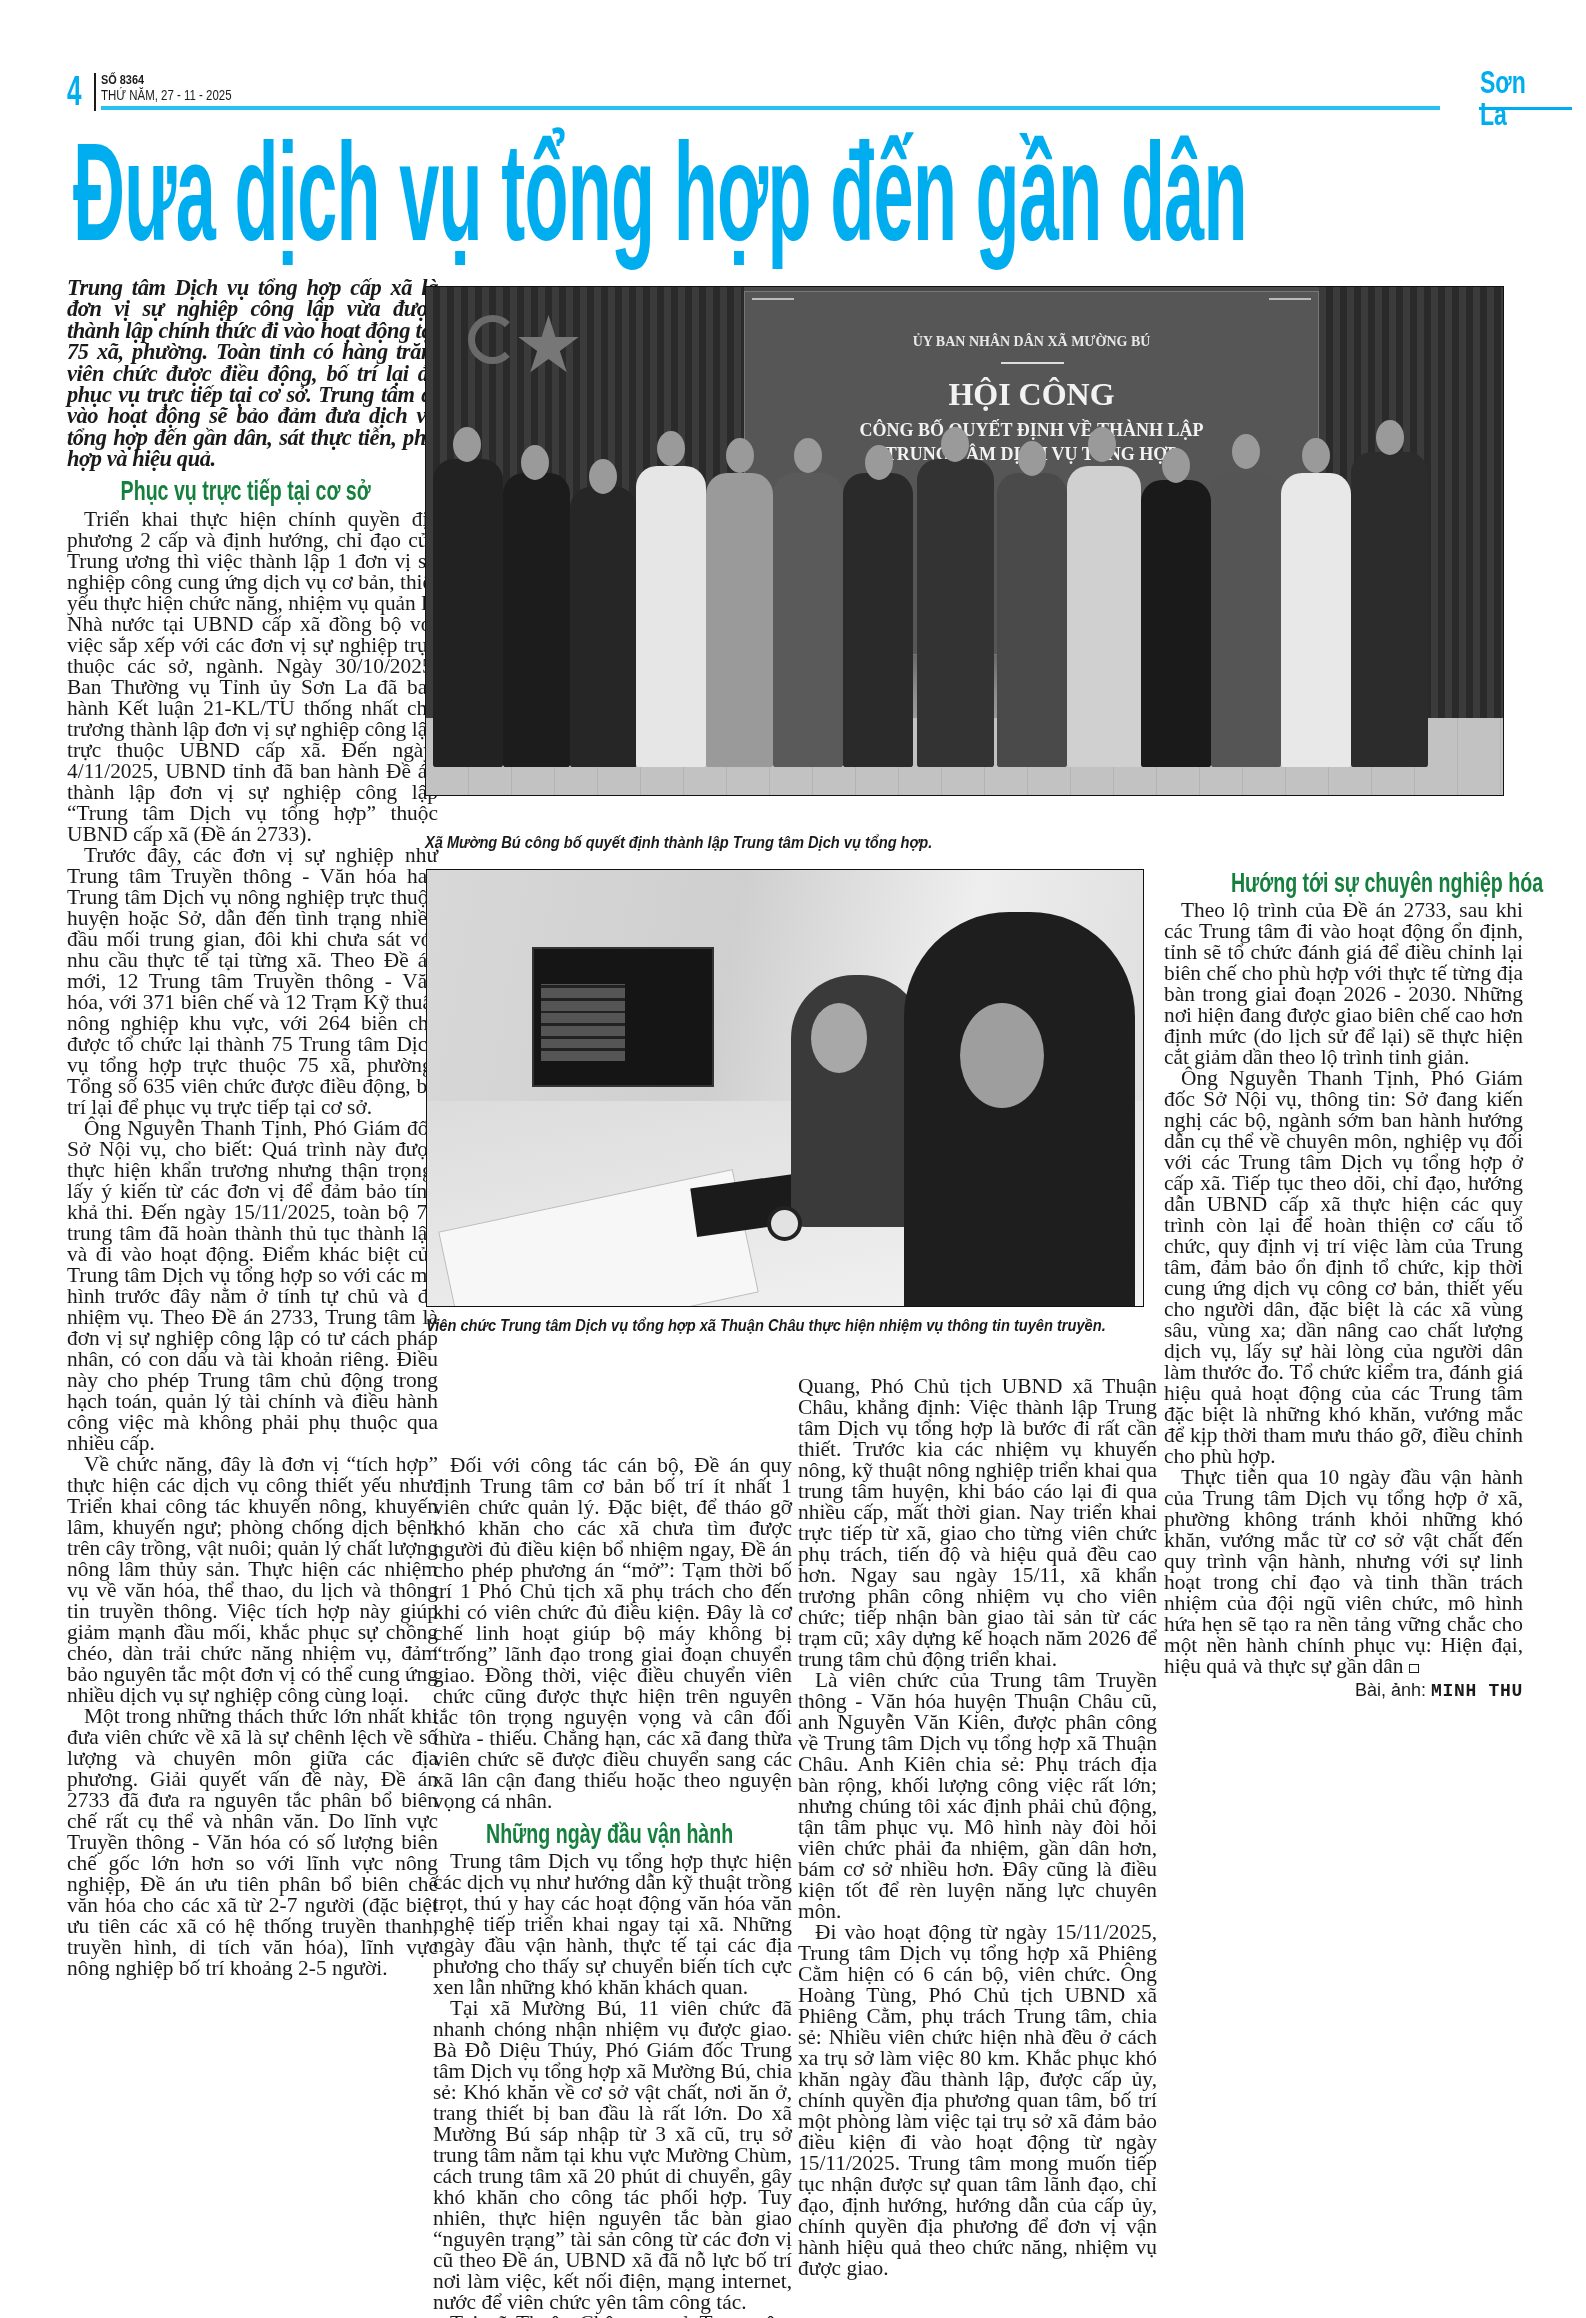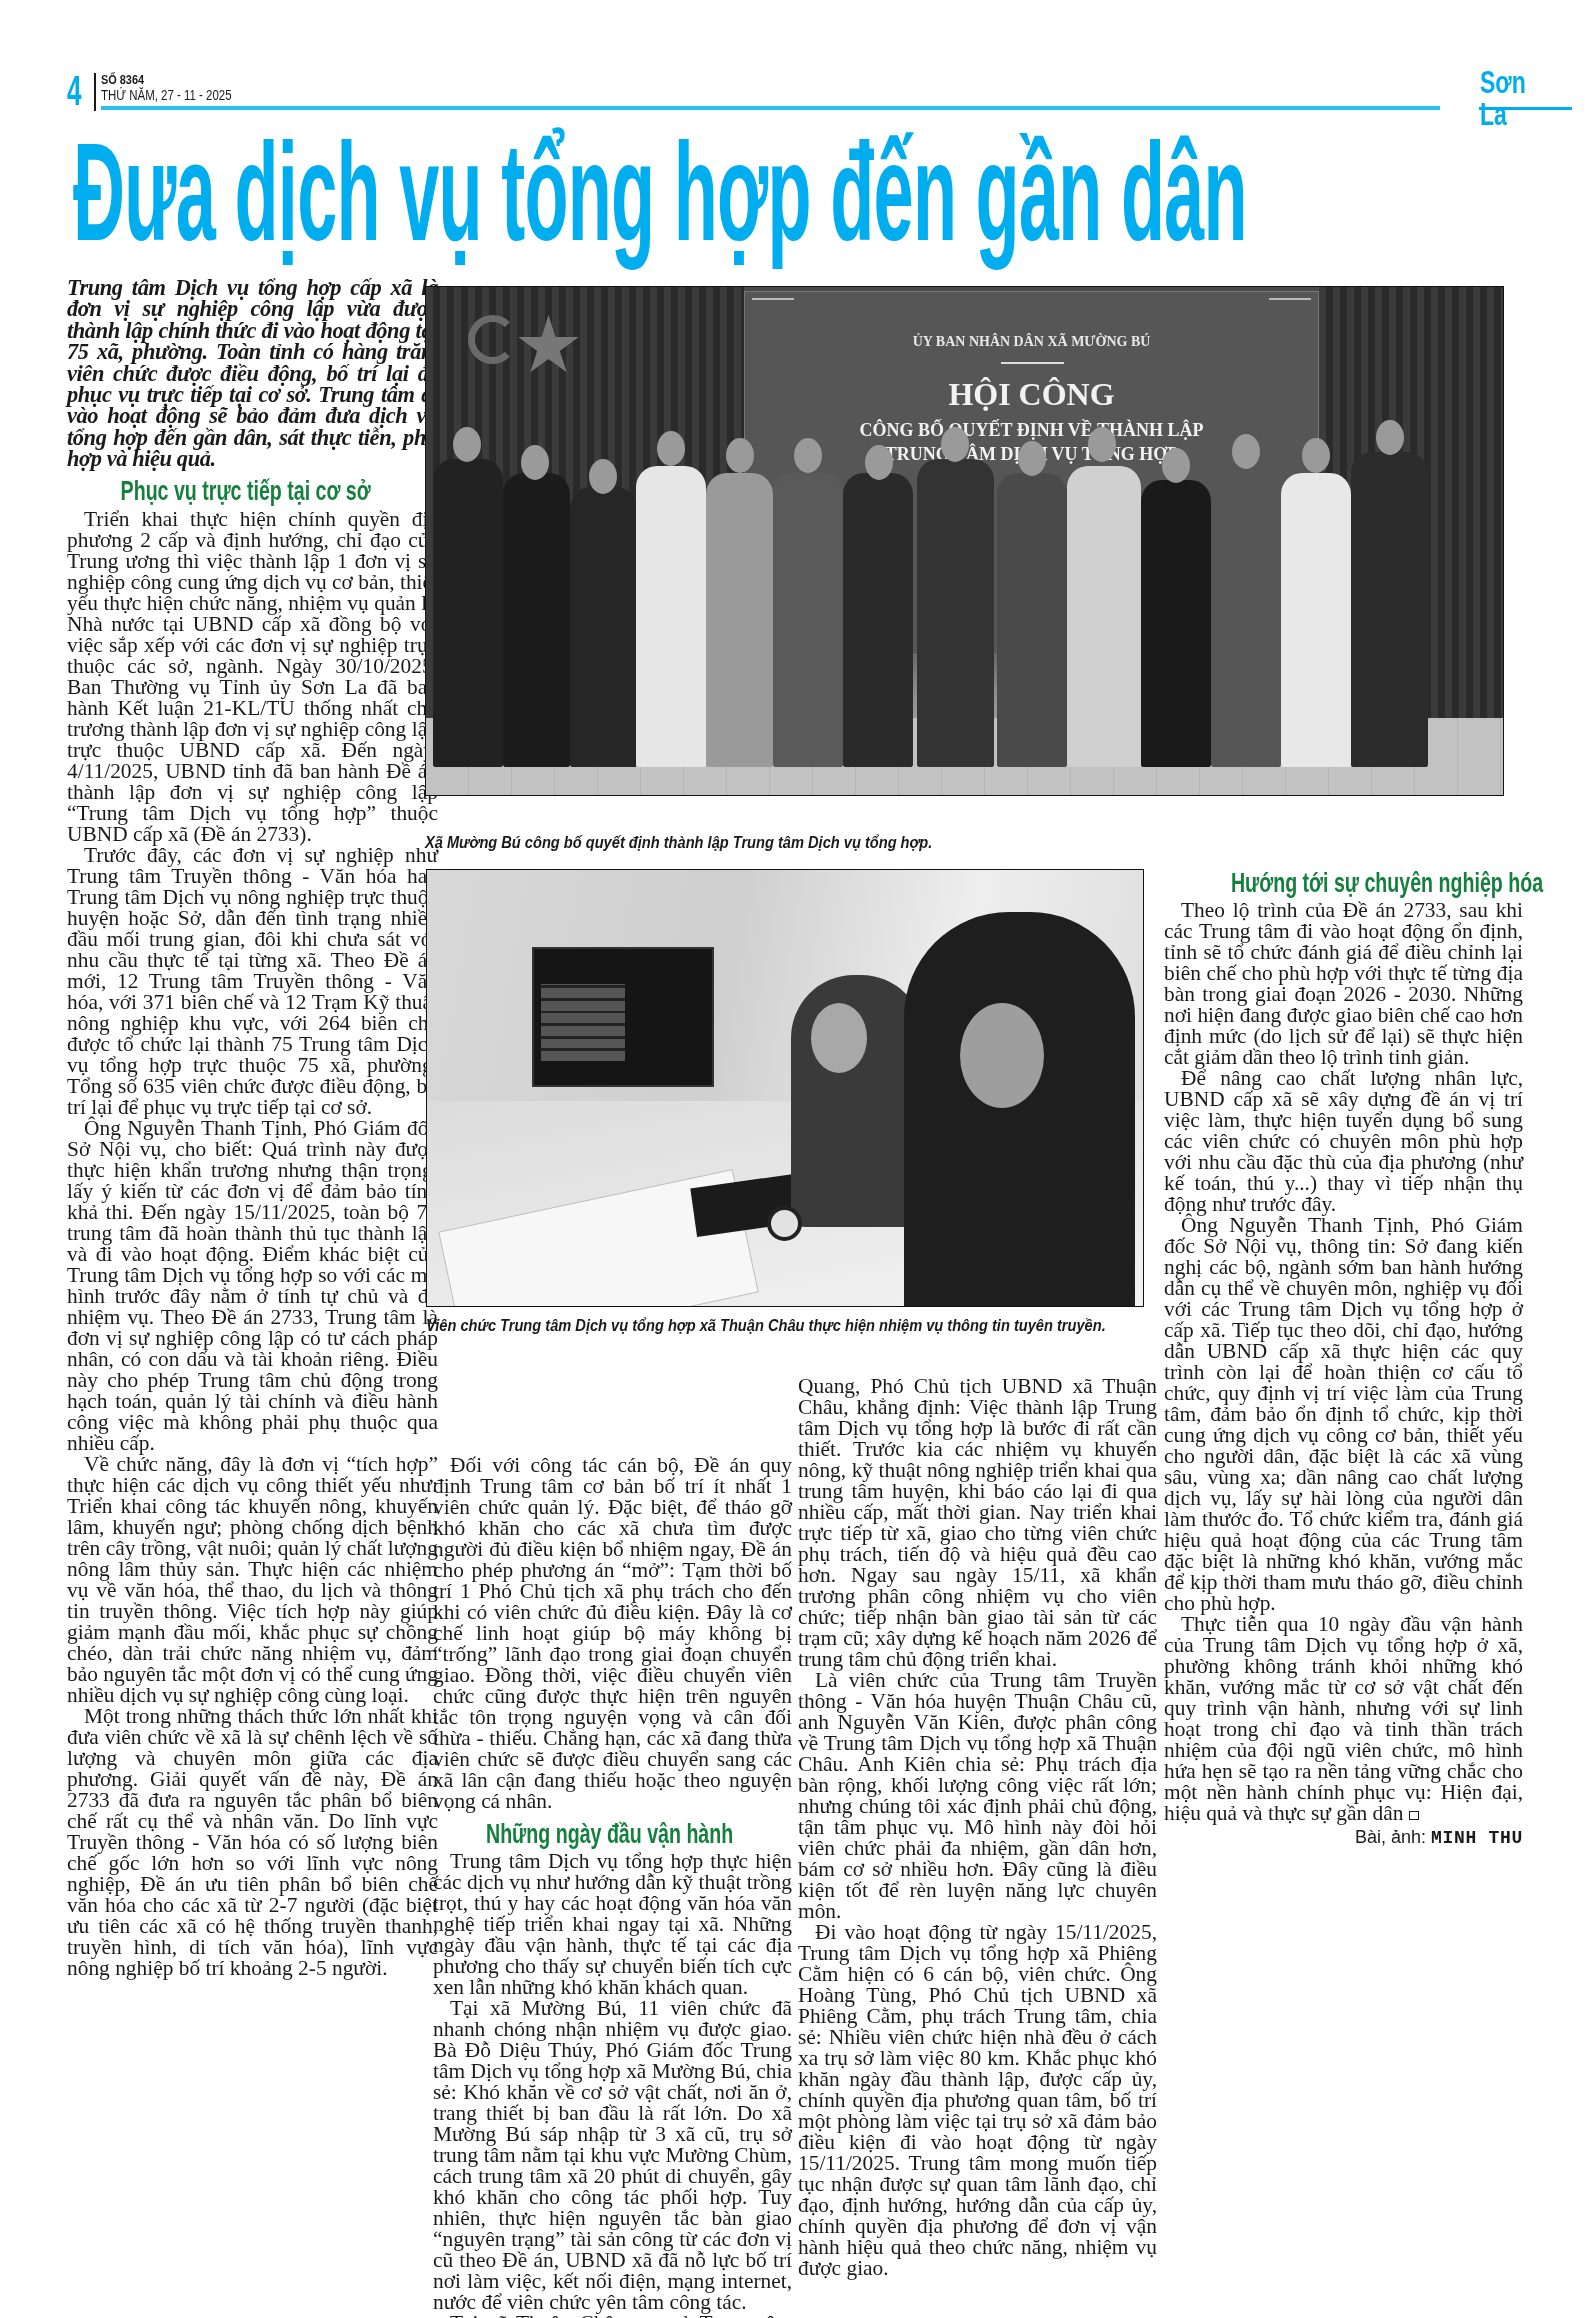--- a/index.html
+++ b/index.html
@@ -173,18 +173,17 @@
     <p class="noindent">Quang, Phó Chủ tịch UBND xã Thuận Châu, khẳng định: Việc thành lập Trung tâm Dịch vụ tổng hợp là bước đi rất cần thiết. Trước kia các nhiệm vụ khuyến nông, kỹ thuật nông nghiệp triển khai qua trung tâm huyện, khi báo cáo lại đi qua nhiều cấp, mất thời gian. Nay triển khai trực tiếp từ xã, giao cho từng viên chức phụ trách, tiến độ và hiệu quả đều cao hơn. Ngay sau ngày 15/11, xã khẩn trương phân công nhiệm vụ cho viên chức; tiếp nhận bàn giao tài sản từ các trạm cũ; xây dựng kế hoạch năm 2026 để trung tâm chủ động triển khai.</p>
     <p>Là viên chức của Trung tâm Truyền thông - Văn hóa huyện Thuận Châu cũ, anh Nguyễn Văn Kiên, được phân công về Trung tâm Dịch vụ tổng hợp xã Thuận Châu. Anh Kiên chia sẻ: Phụ trách địa bàn rộng, khối lượng công việc rất lớn; nhưng chúng tôi xác định phải chủ động, tận tâm phục vụ. Mô hình này đòi hỏi viên chức phải đa nhiệm, gần dân hơn, bám cơ sở nhiều hơn. Đây cũng là điều kiện tốt để rèn luyện năng lực chuyên môn.</p>
     <p>Đi vào hoạt động từ ngày 15/11/2025, Trung tâm Dịch vụ tổng hợp xã Phiêng Cằm hiện có 6 cán bộ, viên chức. Ông Hoàng Tùng, Phó Chủ tịch UBND xã Phiêng Cằm, phụ trách Trung tâm, chia sẻ: Nhiều viên chức hiện nhà đều ở cách xa trụ sở làm việc 80 km. Khắc phục khó khăn ngày đầu thành lập, được cấp ủy, chính quyền địa phương quan tâm, bố trí một phòng làm việc tại trụ sở xã đảm bảo điều kiện đi vào hoạt động từ ngày 15/11/2025. Trung tâm mong muốn tiếp tục nhận được sự quan tâm lãnh đạo, chỉ đạo, định hướng, hướng dẫn của cấp ủy, chính quyền địa phương để đơn vị vận hành hiệu quả theo chức năng, nhiệm vụ được giao.</p>
   </div>
 
 <div class="col" id="col4">
   <p class="noindent" style="visibility:hidden;height:0;overflow:hidden;"></p>
 
   <div class="subhead"><span>Hướng tới sự chuyên nghiệp hóa</span></div>
   <p>Theo lộ trình của Đề án 2733, sau khi các Trung tâm đi vào hoạt động ổn định, tỉnh sẽ tổ chức đánh giá để điều chỉnh lại biên chế cho phù hợp với thực tế từng địa bàn trong giai đoạn 2026 - 2030. Những nơi hiện đang được giao biên chế cao hơn định mức (do lịch sử để lại) sẽ thực hiện cắt giảm dần theo lộ trình tinh giản.</p>
-  <p>Để nâng cao chất lượng nhân lực, UBND cấp xã sẽ xây dựng đề án vị trí việc làm, thực hiện tuyển dụng bổ sung các viên chức có chuyên môn phù hợp với nhu cầu đặc thù của địa phương (như kế toán, thú y...) thay vì tiếp nhận thụ động như trước đây.</p>
   <p>Ông Nguyễn Thanh Tịnh, Phó Giám đốc Sở Nội vụ, thông tin: Sở đang kiến nghị các bộ, ngành sớm ban hành hướng dẫn cụ thể về chuyên môn, nghiệp vụ đối với các Trung tâm Dịch vụ tổng hợp ở cấp xã. Tiếp tục theo dõi, chỉ đạo, hướng dẫn UBND cấp xã thực hiện các quy trình còn lại để hoàn thiện cơ cấu tổ chức, quy định vị trí việc làm của Trung tâm, đảm bảo ổn định tổ chức, kịp thời cung ứng dịch vụ công cơ bản, thiết yếu cho người dân, đặc biệt là các xã vùng sâu, vùng xa; dần nâng cao chất lượng dịch vụ, lấy sự hài lòng của người dân làm thước đo. Tổ chức kiểm tra, đánh giá hiệu quả hoạt động của các Trung tâm đặc biệt là những khó khăn, vướng mắc để kịp thời tham mưu tháo gỡ, điều chỉnh cho phù hợp.</p>
   <p><span>Thực tiễn qua 10 ngày đầu vận hành của Trung tâm Dịch vụ tổng hợp ở xã, phường không tránh khỏi những khó khăn, vướng mắc từ cơ sở vật chất đến quy trình vận hành, nhưng với sự linh hoạt trong chỉ đạo và tinh thần trách nhiệm của đội ngũ viên chức, mô hình hứa hẹn sẽ tạo ra nền tảng vững chắc cho một nền hành chính phục vụ: Hiện đại, hiệu quả và thực sự gần dân</span><span class="endmark"></span></p>
   <div class="byline"><span>Bài, ảnh:</span> <b>MINH THU</b></div>
 </div>
 
 
 </body></html>

